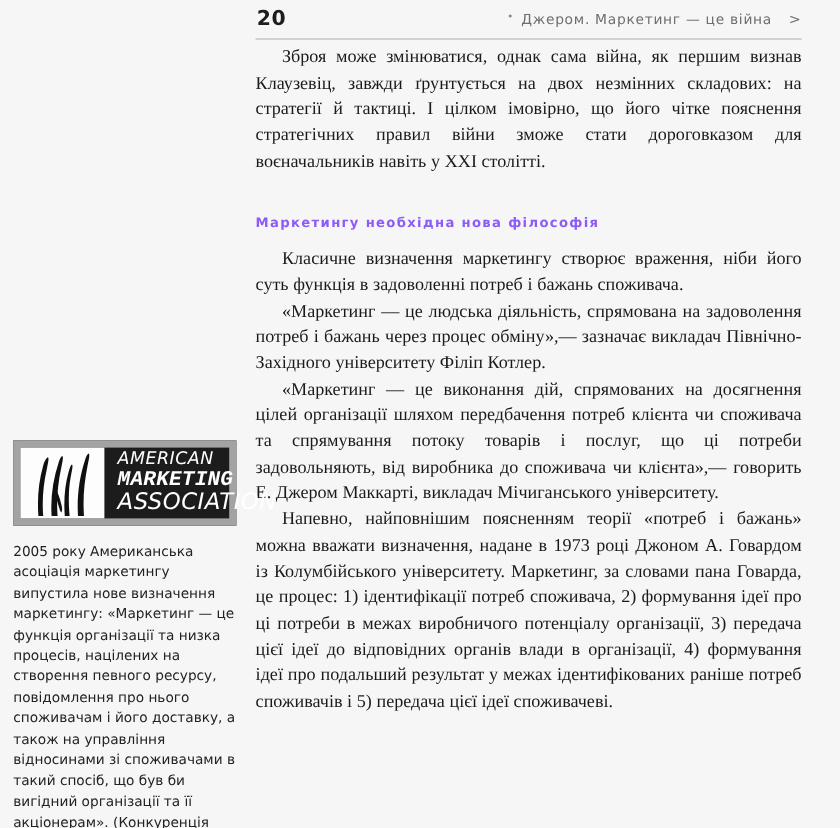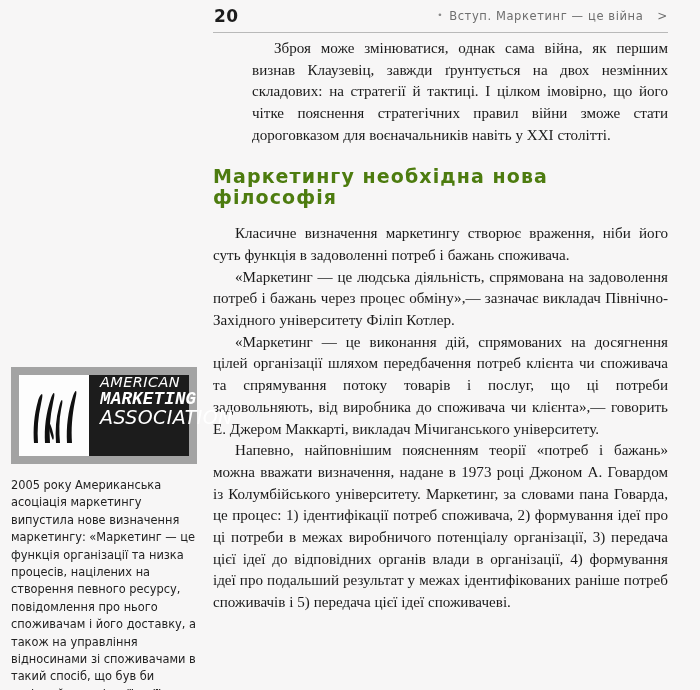--- a/index.html
+++ b/index.html
@@ -76,49 +76,49 @@
   }
   p.body {
     margin: 0;
     font-size: 15.1px;
     line-height: 21.7px;
     text-align: justify;
     text-indent: 22px;
     hyphens: manual;
     word-spacing: 0.1px;
   }
-  p.body.first { text-indent: 22px; margin-left: 39px; }
+  p.body.first { text-indent: 22px; }
 
   h2.section {
     font-family: "DejaVu Sans", sans-serif;
     font-weight: bold;
-    font-size: 19px;
+    font-size: 11px;
     letter-spacing: 1.1px;
-    color: #4d7c0f;
-    margin: 19px 0 14px 0;
+    color: #8b5cf6;
+    margin: 33px 0 14px 0;
     text-indent: 0;
     line-height: 1.15;
   }
 
   
   .sidebar {
     position: absolute;
     left: 11px;
     top: 367px;
     width: 187px;
   }
   .ama-logo {
     width: 186px;
-    height: 97px;
+    height: 71px;
     background: #1c1c1c;
     display: flex;
-    align-items: flex-start;
+    align-items: center;
     padding: 0;
     box-sizing: border-box;
-    border: 8px solid #a3a3a3;
+    border: 6px solid #a3a3a3;
   }
   .ama-mark {
     width: 70px;
     height: 100%;
     background: #fdfdfd;
     display: flex;
     align-items: center;
     justify-content: center;
     flex: 0 0 auto;
     box-sizing: border-box;
@@ -162,21 +162,21 @@
 </style>
 </head>
 <body>
 
 <div class="page">
 
   <div class="header">
     <span class="folio">20</span>
     <span class="runhead">
       <span class="bullet">•</span>
-      <span>Вступ. Маркетинг — це війна</span>
+      <span>Джером. Маркетинг — це війна</span>
       <span class="chev">&gt;</span>
     </span>
   </div>
 
   <div class="column">
 
     <p class="body first">Зброя може змінюватися, однак сама війна, як першим визнав Клаузевіц, завжди ґрунтується на двох незмінних складових: на стратегії й тактиці. І цілком імовірно, що його чітке пояснення стратегічних правил війни зможе стати дороговказом для воєначальників навіть у XXI столітті.</p>
 
     <h2 class="section">Маркетингу необхідна нова філософія</h2>
 

